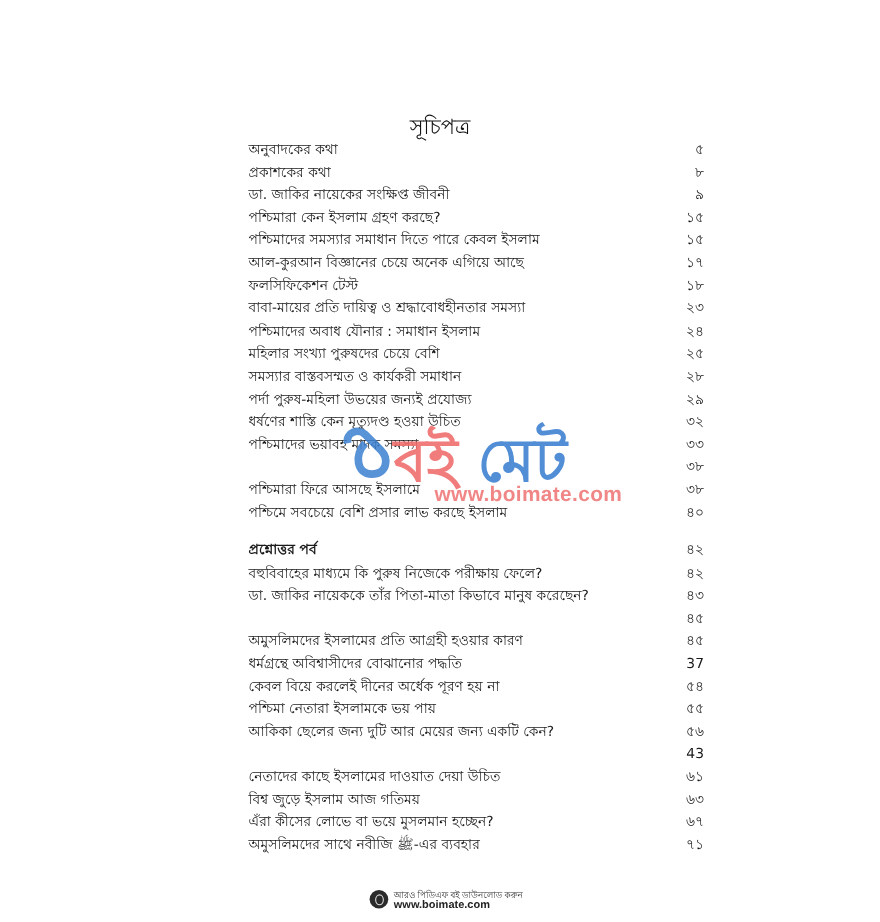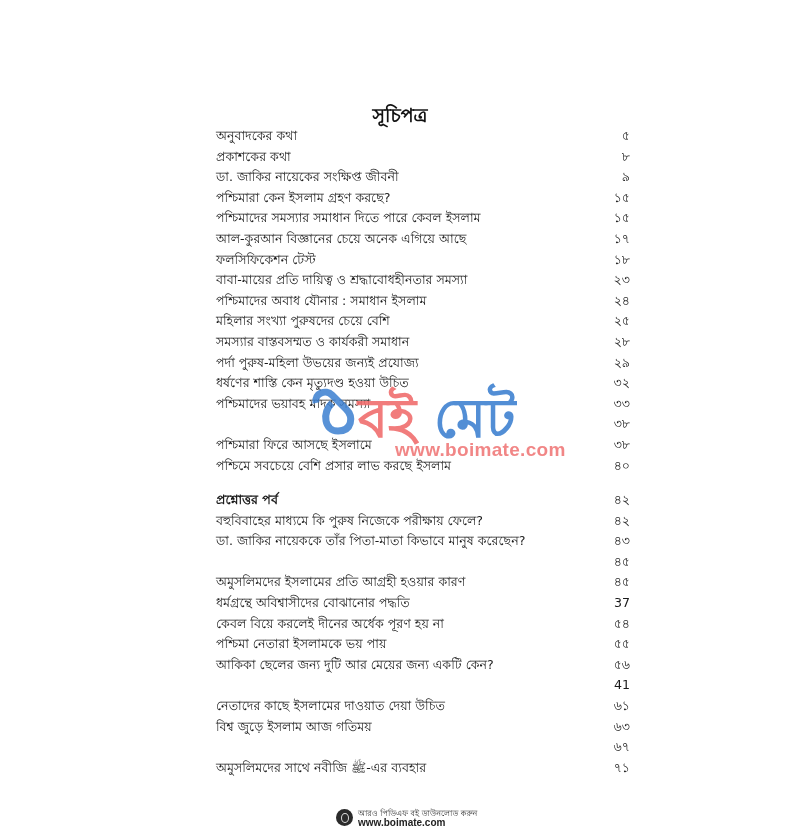--- a/index.html
+++ b/index.html
@@ -1,36 +1,36 @@
 <!DOCTYPE html>
 <html><head>
   <meta charset="utf-8">
   <style>
     html, body { margin: 0; padding: 0; background: #ffffff; }
     body { width: 800px; height: 838px; position: relative; overflow: hidden;
            font-family: "DejaVu Sans", "Liberation Sans", sans-serif; color: #1a1a1a; }
     .page { position: absolute; left: 0; top: 0; width: 800px; height: 838px; }
     .title { position: absolute; left: 0; width: 800px; top: 101px; text-align: center;
-             font-size: 19px; font-weight: bold; color: #111; }
-    .toc { position: absolute; left: 216px; width: 414px; top: 126px; }
+             font-size: 19px; font-weight: normal; color: #111; }
+    .toc { position: absolute; left: 226px; width: 414px; top: 126px; }
     .row { position: relative; height: 20.6px; font-size: 12.6px; line-height: 20.6px; white-space: nowrap; }
     .row .label { position: absolute; left: 0; }
     .row .num { position: absolute; right: 0; text-align: right; }
     .gap { height: 14px; }
     .row.bold .label { font-weight: bold; }
     .wm { position: absolute; pointer-events: none; }
     .wm-logo { left: 302px; top: 383px; width: 236px; height: 64px; }
     .wm-url { left: 395px; top: 439px; font-family: "Liberation Sans", sans-serif; font-weight: bold;
               font-size: 19px; color: #f07a7a; opacity: 0.9; letter-spacing: 0.3px; }
     .footer { position: absolute; left: 336px; top: 805px; width: 140px; height: 26px; }
     .footer .badge { position: absolute; left: 0; top: 4px; width: 17px; height: 17px; border-radius: 50%;
                      background: #2b2b2b; }
     .footer .badge::after { content: ""; position: absolute; left: 5px; top: 4px; width: 6px; height: 8px;
                             border: 1.5px solid #ddd; border-radius: 50%; }
-    .footer .line1 { position: absolute; left: 22px; top: 2px; font-size: 8px; color: #333; white-space: nowrap; }
+    .footer .line1 { position: absolute; left: 22px; top: 2px; font-size: 8px; color: #333; white-space: nowrap; font-family: Liberation Serif, serif; }
     .footer .line2 { position: absolute; left: 22px; top: 12px; font-size: 10px; font-weight: bold; color: #222;
                      font-family: "Liberation Sans", sans-serif; white-space: nowrap; }
   </style>
 </head>
 <body>
 
 <div class="page">
   <div class="title">সূচিপত্র</div>
 
   <div class="toc" id="toc">
@@ -131,31 +131,32 @@
       </div>
       <div class="row">
         <span class="label">পশ্চিমা নেতারা ইসলামকে ভয় পায়</span>
         <span class="num">৫৫</span>
       </div>
       <div class="row">
         <span class="label">আকিকা ছেলের জন্য দুটি আর মেয়ের জন্য একটি কেন?</span>
         <span class="num">৫৬</span>
       </div>
       <div class="row">
-        <span class="num">41</span>
+        <span class="num">43</span>
       </div>
       <div class="row">
         <span class="label">নেতাদের কাছে ইসলামের দাওয়াত দেয়া উচিত</span>
         <span class="num">৬১</span>
       </div>
       <div class="row">
         <span class="label">বিশ্ব জুড়ে ইসলাম আজ গতিময়</span>
         <span class="num">৬৩</span>
       </div>
       <div class="row">
+        <span class="label">এঁরা কীসের লোভে বা ভয়ে মুসলমান হচ্ছেন?</span>
         <span class="num">৬৭</span>
       </div>
       <div class="row">
         <span class="label">অমুসলিমদের সাথে নবীজি ﷺ-এর ব্যবহার</span>
         <span class="num">৭১</span>
       </div>
     </div>
 
   <svg class="wm wm-logo" viewBox="0 0 236 64">
     <g fill="none" stroke="#3b7fd0" stroke-width="7" opacity="0.85">

